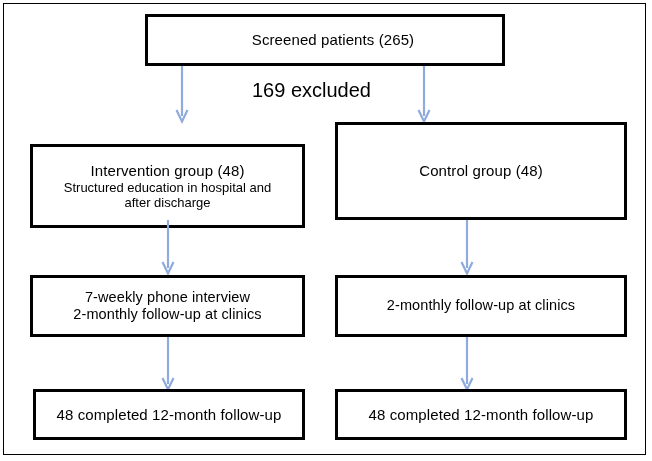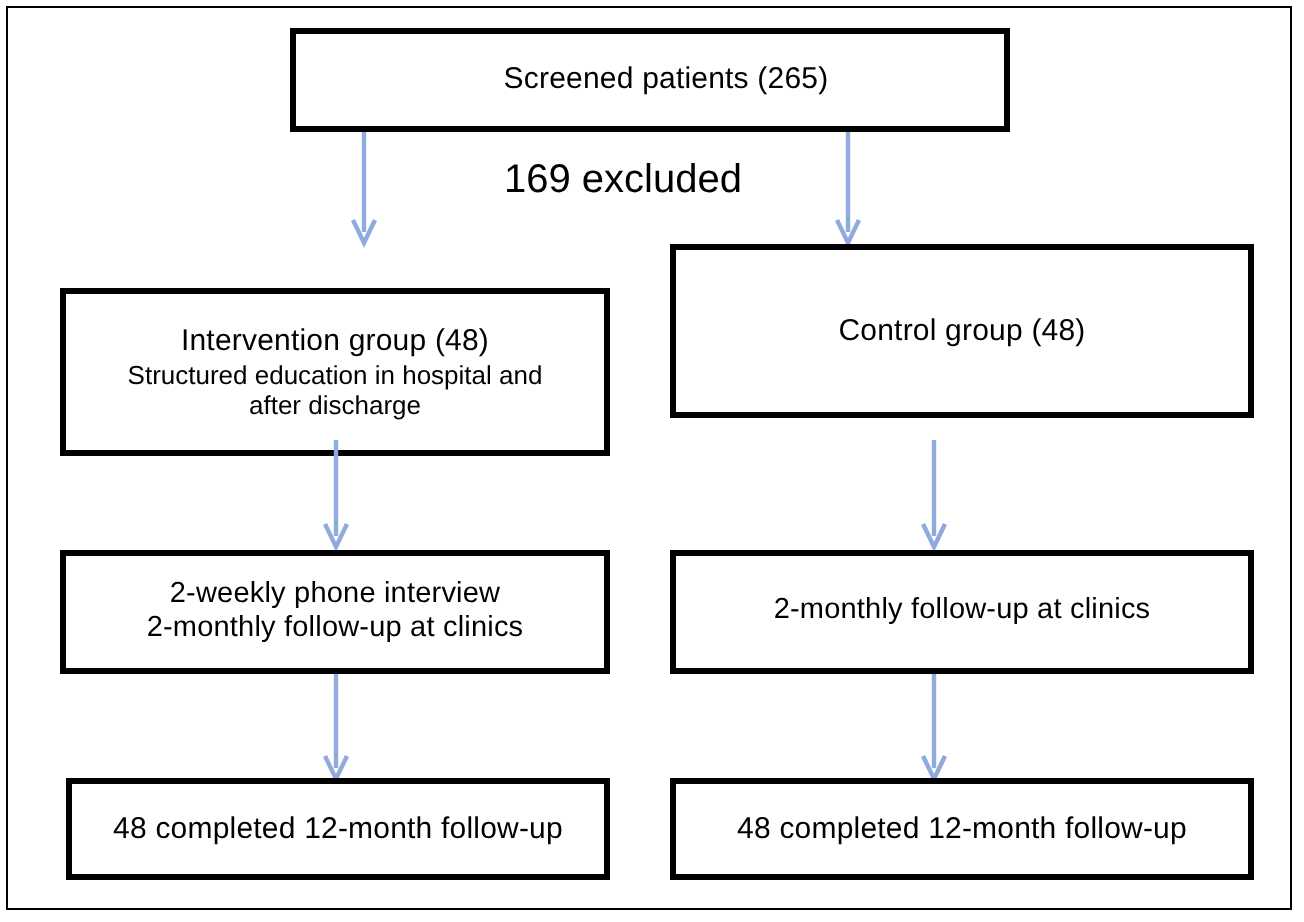--- a/index.html
+++ b/index.html
@@ -59,21 +59,21 @@
   }
   .box .dual {
     font-size: 14.5px;
     letter-spacing: 0.1px;
     white-space: nowrap;
   }
 
   
   #box-screened  { left: 145px; top: 14px;  width: 360px; height: 52px; padding-left: 16px; }
   #box-interv    { left: 30px;  top: 104px; width: 275px; height: 84px; margin-top: 40px; }
-  #box-control   { left: 335px; top: 122px; width: 292px; height: 87px; }
+  #box-control   { left: 335px; top: 122px; width: 292px; height: 98px; }
   #box-interv-fu { left: 30px;  top: 275px; width: 275px; height: 62px; }
   #box-ctrl-fu   { left: 335px; top: 275px; width: 292px; height: 62px; }
   #box-interv-done { left: 33px;  top: 389px; width: 272px; height: 51px; }
   #box-ctrl-done   { left: 335px; top: 389px; width: 292px; height: 51px; }
 
   
   .arrow {
     position: absolute;
     overflow: visible;
   }
@@ -133,21 +133,21 @@
   </div>
 
   <div class="arrow" style="left:455px; top:220px;">
     <svg width="24" height="55" viewBox="0 0 24 55" aria-hidden="true">
       <line x1="12" y1="0" x2="12" y2="48" stroke="#8FAADC" stroke-width="2.2"></line>
       <polyline points="6.5,42 12,53.5 17.5,42" fill="none" stroke="#8FAADC" stroke-width="2.2"></polyline>
     </svg>
   </div>
 
   <div class="box" id="box-interv-fu">
-    <div class="dual">2-weekly phone interview</div>
+    <div class="dual">7-weekly phone interview</div>
     <div class="dual">2-monthly follow-up at clinics</div>
   </div>
 
   <div class="box" id="box-ctrl-fu">
     <div class="dual">2-monthly follow-up at clinics</div>
   </div>
 
   <div class="arrow" style="left:156px; top:337px;">
     <svg width="24" height="54" viewBox="0 0 24 54" aria-hidden="true">
       <line x1="12" y1="0" x2="12" y2="47" stroke="#8FAADC" stroke-width="2.2"></line>

